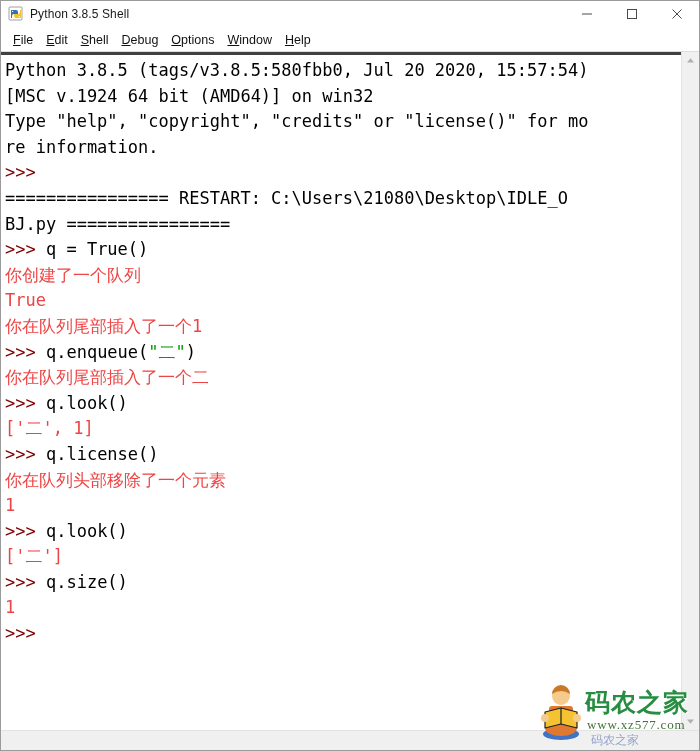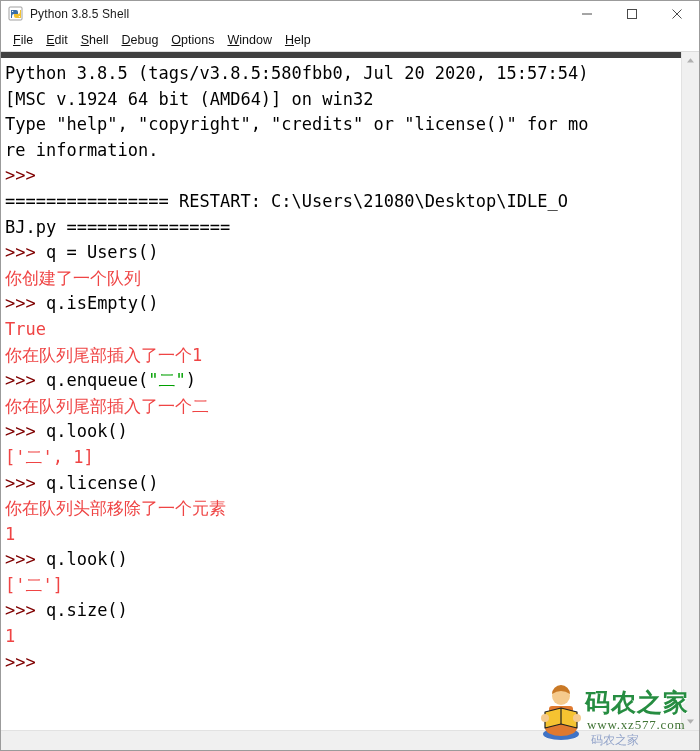--- a/index.html
+++ b/index.html
@@ -96,21 +96,21 @@
     display: flex;
     overflow: hidden;
     background: #ffffff;
   }
 
   #text-pane {
     flex: 1 1 auto;
     position: relative;
     overflow: hidden;
     background: #ffffff;
-    border-top: 6px solid #404040;
+    border-top: 3px solid #404040;
     padding: 3px 8px 0 4px;
     box-sizing: border-box;
   }
 
   .line {
     font-family: "DejaVu Sans Mono", "Liberation Mono", monospace;
     font-size: 17px;
     line-height: 25.6px;
     height: 25.6px;
     white-space: pre;
@@ -252,23 +252,22 @@
 
   <div id="shell-area">
     <div id="text-pane">
         <div class="line"><span class="plain">Python 3.8.5 (tags/v3.8.5:580fbb0, Jul 20 2020, 15:57:54)</span></div>
         <div class="line"><span class="plain">[MSC v.1924 64 bit (AMD64)] on win32</span></div>
         <div class="line"><span class="plain">Type "help", "copyright", "credits" or "license()" for mo</span></div>
         <div class="line"><span class="plain">re information.</span></div>
         <div class="line"><span class="prompt">&gt;&gt;&gt; </span></div>
         <div class="line"><span class="plain">================ RESTART: C:\Users\21080\Desktop\IDLE_O</span></div>
         <div class="line"><span class="plain">BJ.py ================</span></div>
-        <div class="line"><span class="prompt">&gt;&gt;&gt; </span><span class="plain">q = Users()</span></div>
+        <div class="line"><span class="prompt">&gt;&gt;&gt; </span><span class="plain">q = True()</span></div>
         <div class="line"><span class="stdout">你创建了一个队列</span></div>
-        <div class="line"><span class="prompt">&gt;&gt;&gt; </span><span class="plain">q.isEmpty()</span></div>
         <div class="line"><span class="stdout">True</span></div>
         <div class="line"><span class="stdout">你在队列尾部插入了一个1</span></div>
         <div class="line"><span class="prompt">&gt;&gt;&gt; </span><span class="plain">q.enqueue(</span><span class="string">"二"</span><span class="plain">)</span></div>
         <div class="line"><span class="stdout">你在队列尾部插入了一个二</span></div>
         <div class="line"><span class="prompt">&gt;&gt;&gt; </span><span class="plain">q.look()</span></div>
         <div class="line"><span class="stdout">['二', 1]</span></div>
         <div class="line"><span class="prompt">&gt;&gt;&gt; </span><span class="plain">q.license()</span></div>
         <div class="line"><span class="stdout">你在队列头部移除了一个元素</span></div>
         <div class="line"><span class="stdout">1</span></div>
         <div class="line"><span class="prompt">&gt;&gt;&gt; </span><span class="plain">q.look()</span></div>

